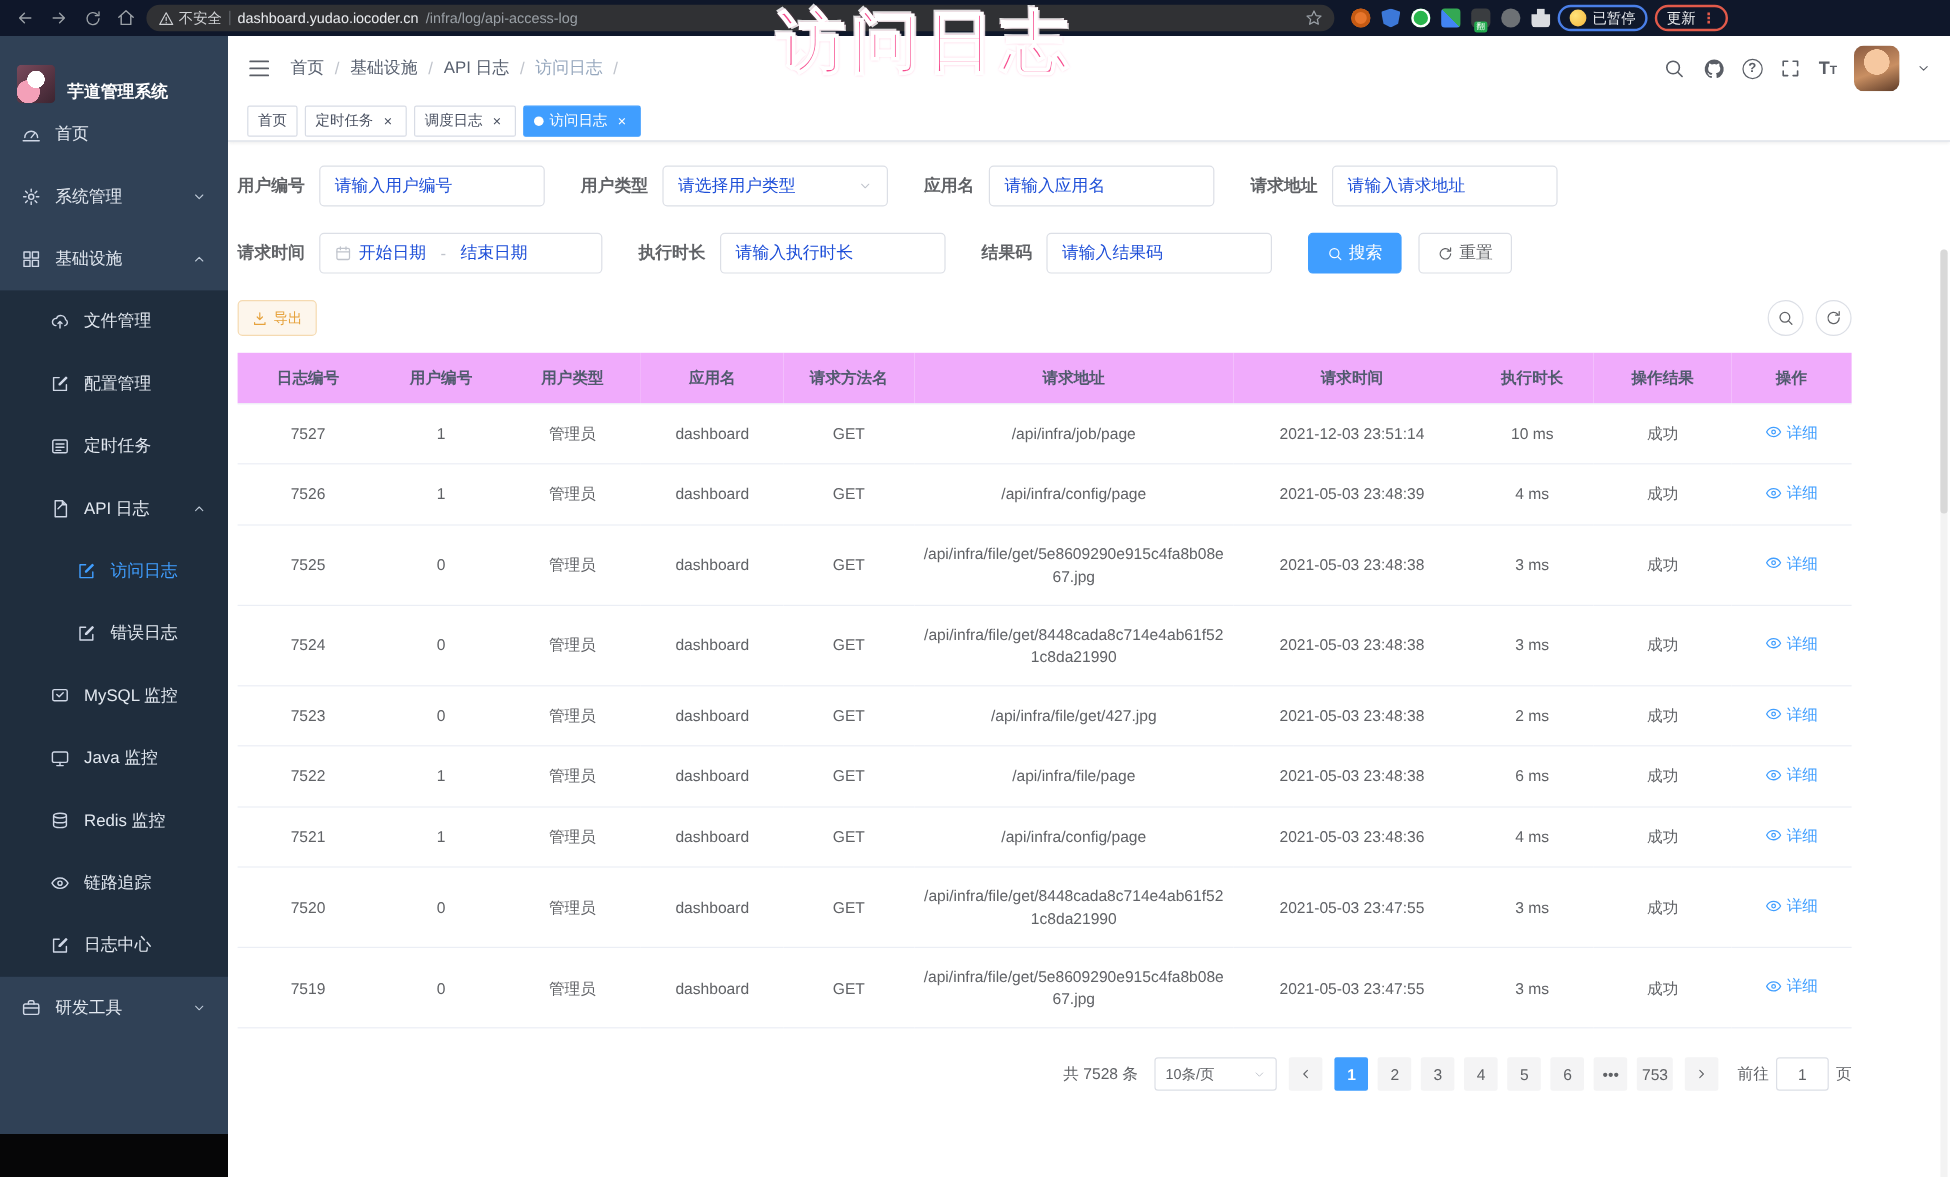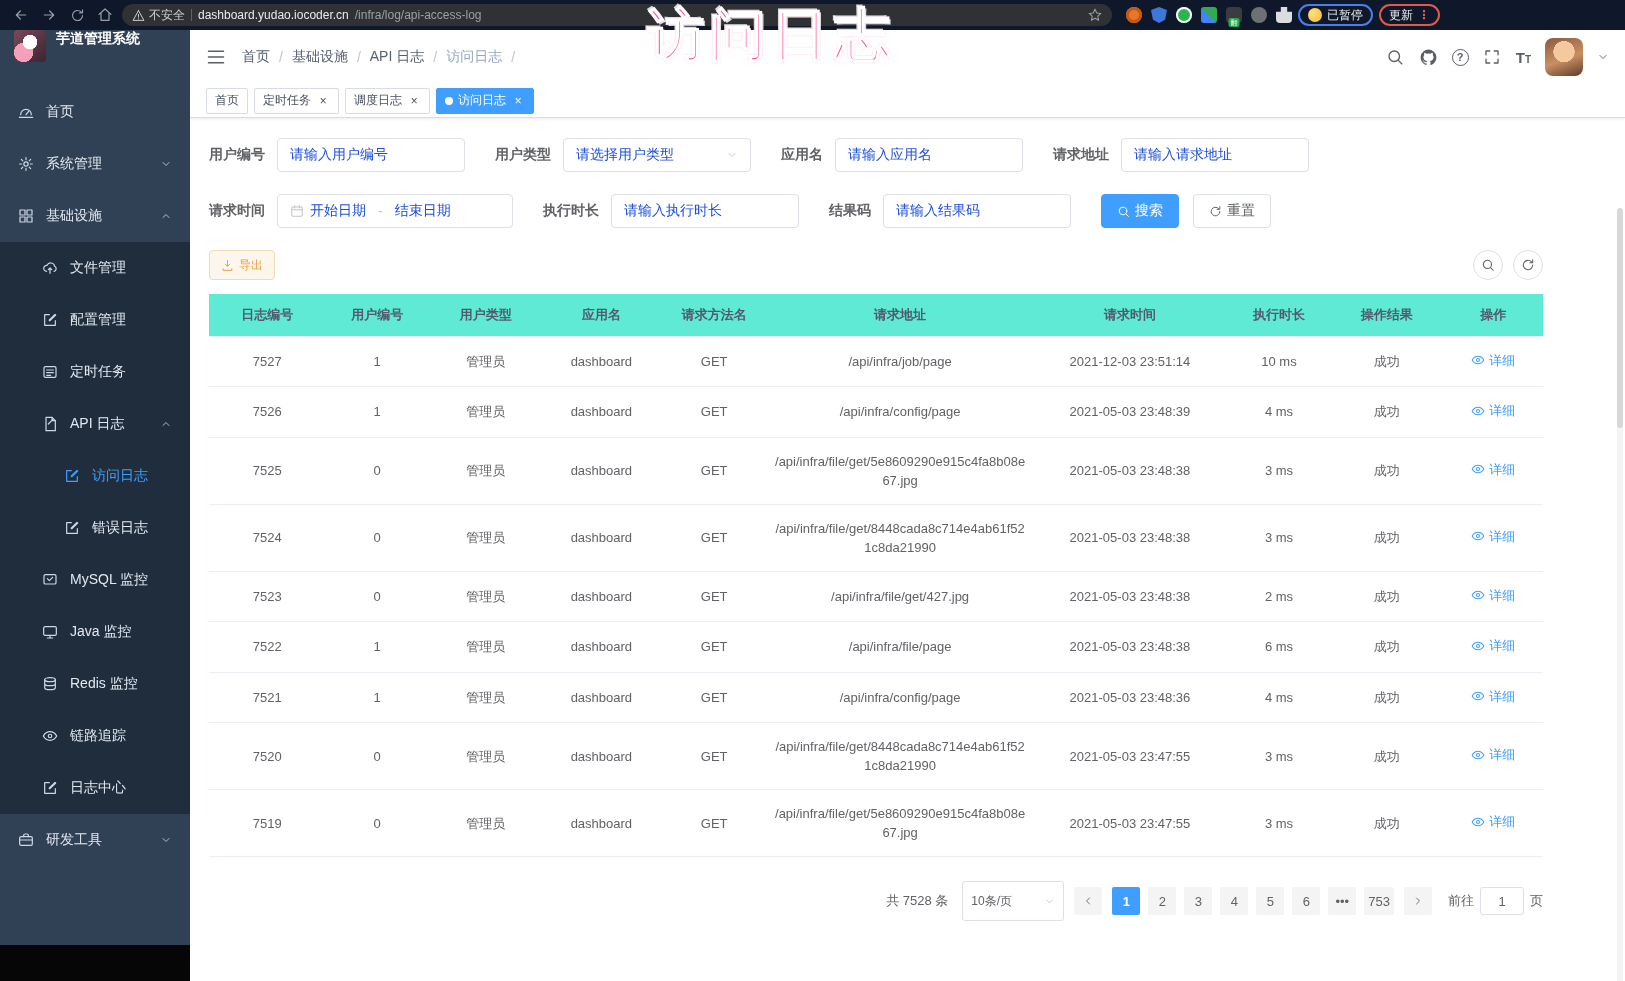--- a/index.html
+++ b/index.html
@@ -32,21 +32,21 @@
   .pill.update { border:2px solid #e25a4a; color:#eceeef; }
   .pill.update .dots { color:#e25a4a; font-weight:bold; letter-spacing:0; }
 
   
   .watermark { position:absolute; left:648px; top:-2px; z-index:50; font-size:56px; font-weight:bold; letter-spacing:6px;
     color:#f74d8f; -webkit-text-stroke:1.5px #ffffff; text-shadow:0 0 2px #ff77ad, 2px 2px 0 rgba(255,255,255,.85), -2px -2px 0 rgba(255,255,255,.85); pointer-events:none;}
 
   
   .app { display:flex; height:951px; }
   .sidebar { width:190px; background:#304156; color:#e2e8f0; flex:0 0 auto; display:flex; flex-direction:column; position:relative;}
-  .logo-row { height:56px; display:flex; align-items:flex-start; gap:10px; padding:0 14px; }
+  .logo-row { height:56px; display:flex; align-items:flex-end; gap:10px; padding:0 14px; }
   .logo-img { width:32px; height:32px; border-radius:4px; background:
       radial-gradient(circle at 50% 38%, #fff 28%, transparent 29%),
       radial-gradient(circle at 30% 70%, #f3a0b8 30%, transparent 31%),
       linear-gradient(135deg,#7a4a5c,#3c2430); flex:0 0 auto;}
   .logo-title { font-size:14px; font-weight:bold; color:#fff; white-space:nowrap;}
   .menu { flex:1; overflow:hidden; font-size:14px;}
   .m-item { height:52px; display:flex; align-items:center; gap:12px; padding:0 18px; cursor:pointer; color:#e2e8f0;}
   .m-item .mi { width:16px; height:16px; color:#cfd7e6; flex:0 0 auto;}
   .m-item .lbl { flex:1; white-space:nowrap;}
   .m-item .arrow { width:12px; height:12px; color:#bfcbd9;}
@@ -80,21 +80,21 @@
   
   .tags-view { height:34px; border-bottom:1px solid #d8dce5; box-shadow:0 1px 3px rgba(0,0,0,.08); display:flex; align-items:center; padding:0 16px; gap:6px; background:#fff;}
   .tag { display:inline-flex; align-items:center; gap:5px; height:26px; padding:0 8px; border:1px solid #d8dce5; background:#fff; color:#495060; font-size:12px; cursor:pointer; border-radius:2px;}
   .tag .dot { display:none; width:8px; height:8px; border-radius:50%; background:#fff;}
   .tag.active { background:#409eff; border-color:#409eff; color:#fff;}
   .tag.active .dot { display:inline-block; }
   .tag .close { display:none; width:14px; height:14px; border-radius:50%; align-items:center; justify-content:center; font-size:12px; line-height:1;}
   .tag.closable .close { display:inline-flex; }
 
   
-  .content { flex:1; padding:20px 82px 0 19px; overflow:hidden; position:relative;}
+  .content { flex:1; padding:20px 82px 0 8px; overflow:hidden; position:relative;}
   .filter-row { display:flex; align-items:center; margin-bottom:22px; flex-wrap:nowrap;}
   .f-group { display:flex; align-items:center; margin-right:30px;}
   .f-label { font-weight:bold; color:#606266; margin-right:12px; white-space:nowrap; font-size:14px;}
   .f-input { height:34px; border:1px solid #dcdfe6; border-radius:4px; padding:0 12px; font-size:14px; color:#606266; background:#fff; display:flex; align-items:center; gap:6px;}
   .f-input .ph { color:#1d4ed8; }
   .f-input.w185 { width:188px; }
   .f-input.sel { width:188px; justify-content:space-between; cursor:pointer;}
   .f-input.sel .car { width:12px; height:12px; color:#c0c4cc;}
   .f-input.range { width:236px; }
   .f-input.range .cal { width:14px; height:14px; color:#c0c4cc; flex:0 0 auto;}
@@ -103,30 +103,30 @@
   .btn.primary { background:var(--accent,#409eff); border-color:var(--accent,#409eff); color:#fff;}
   .btn .bi { width:13px; height:13px; }
   .btn.warn-plain { height:30px; background:#fdf6ec; border-color:#f5dab1; color:#e6a23c; font-size:12px; padding:0 11px;}
   .toolbar-row { display:flex; align-items:center; margin-bottom:14px;}
   .tool-circles { margin-left:auto; display:flex; gap:10px;}
   .circ-btn { width:30px; height:30px; border-radius:50%; border:1px solid #dcdfe6; background:#fff; color:#606266; display:flex; align-items:center; justify-content:center; cursor:pointer;}
   .circ-btn .ci { width:14px; height:14px;}
 
   
   table.log { width:100%; border-collapse:collapse; table-layout:fixed; font-size:13px; color:#606266;}
-  table.log th { background:#5eead4; color:#515a6e; font-weight:bold; height:42px; border-bottom:1px solid #ebeef5; text-align:center; padding:0 4px;}
+  table.log th { background:#f0abfc; color:#515a6e; font-weight:bold; height:42px; border-bottom:1px solid #ebeef5; text-align:center; padding:0 4px;}
   table.log td { border-bottom:1px solid #ebeef5; text-align:center; padding:14px 6px; word-break:break-all; line-height:19px;}
   td.url-cell { padding-left:10px; padding-right:10px;}
   .detail-link { color:var(--accent,#409eff); cursor:pointer; display:inline-flex; align-items:center; gap:4px; font-size:13px;}
   .detail-link .ei { width:14px; height:14px;}
 
   
   .pagination { display:flex; align-items:center; justify-content:flex-end; gap:10px; margin-top:24px; font-size:13px; color:#606266;}
   .pg-total { margin-right:4px; }
-  .pg-size { width:102px; height:40px; border:1px solid #dcdfe6; border-radius:3px; display:flex; align-items:center; justify-content:space-between; padding:0 8px; font-size:12px; color:#606266; cursor:pointer;}
+  .pg-size { width:102px; height:28px; border:1px solid #dcdfe6; border-radius:3px; display:flex; align-items:center; justify-content:space-between; padding:0 8px; font-size:12px; color:#606266; cursor:pointer;}
   .pg-size .car { width:11px; height:11px; color:#c0c4cc;}
   .pg-nav, .page-btn { min-width:28px; height:28px; background:#f4f4f5; color:#606266; border:none; border-radius:2px; display:inline-flex; align-items:center; justify-content:center; font-size:13px; cursor:pointer; padding:0 4px; font-family:inherit;}
   .page-btn.active { background:var(--accent,#409eff); color:#fff; font-weight:bold;}
   .pager { display:flex; gap:8px; }
   .pg-nav .ni { width:12px; height:12px; }
   .pg-jump { display:flex; align-items:center; gap:6px; margin-left:6px;}
   .pg-jump input { width:44px; height:28px; border:1px solid #dcdfe6; border-radius:3px; text-align:center; font-size:13px; color:#606266; font-family:inherit;}
 
   
   .scrollbar { position:absolute; right:2px; top:90px; width:6px; height:860px; background:#f3f3f3; border-radius:3px;}

